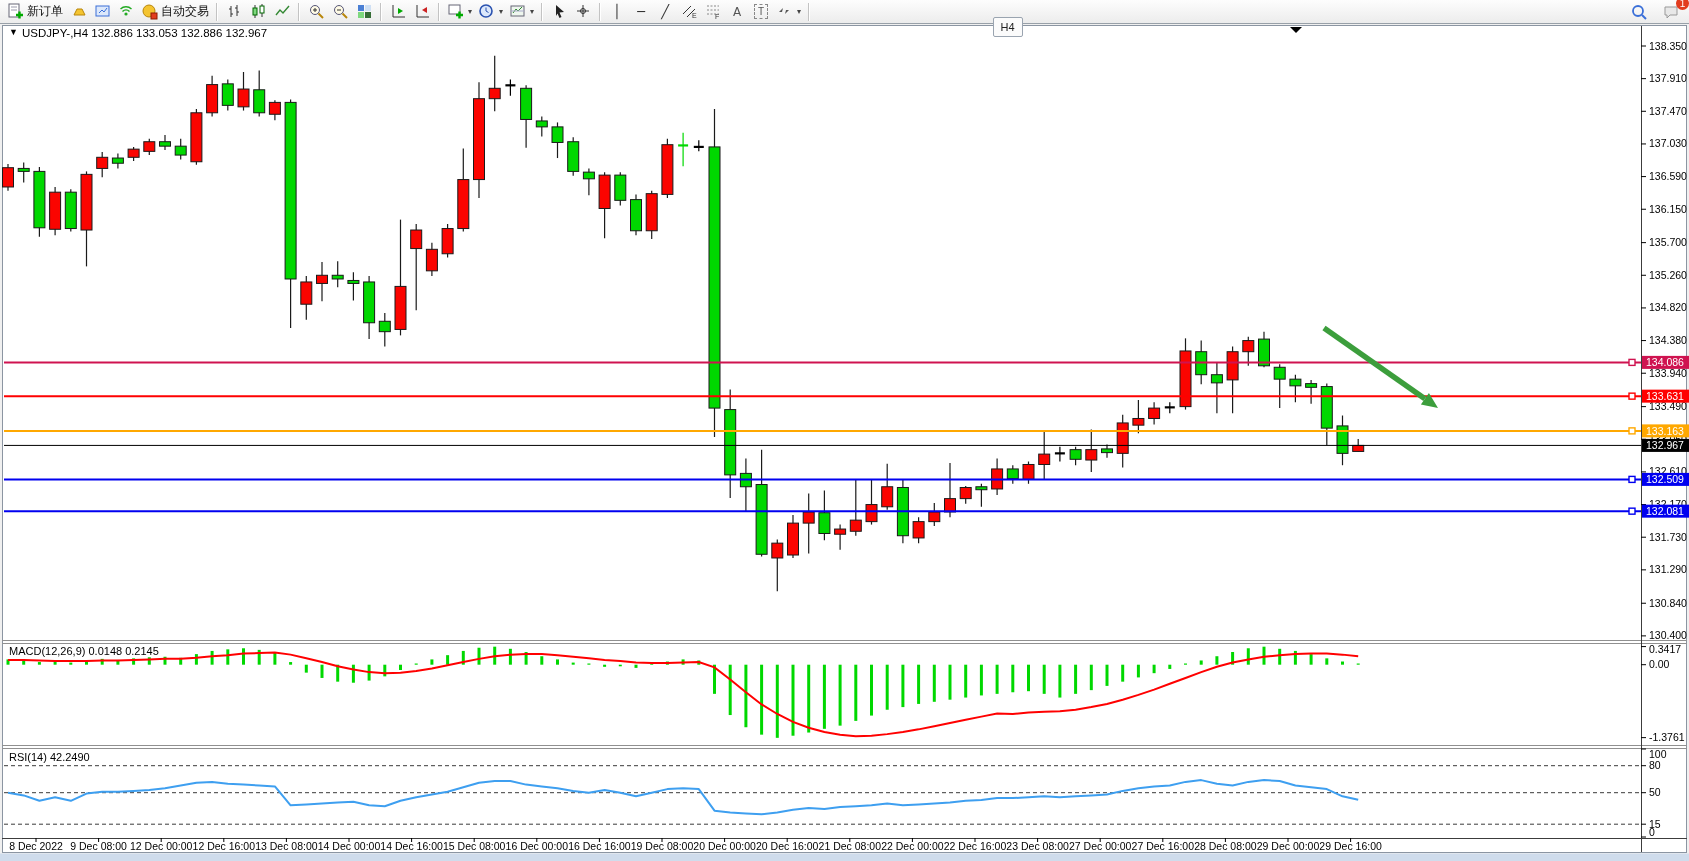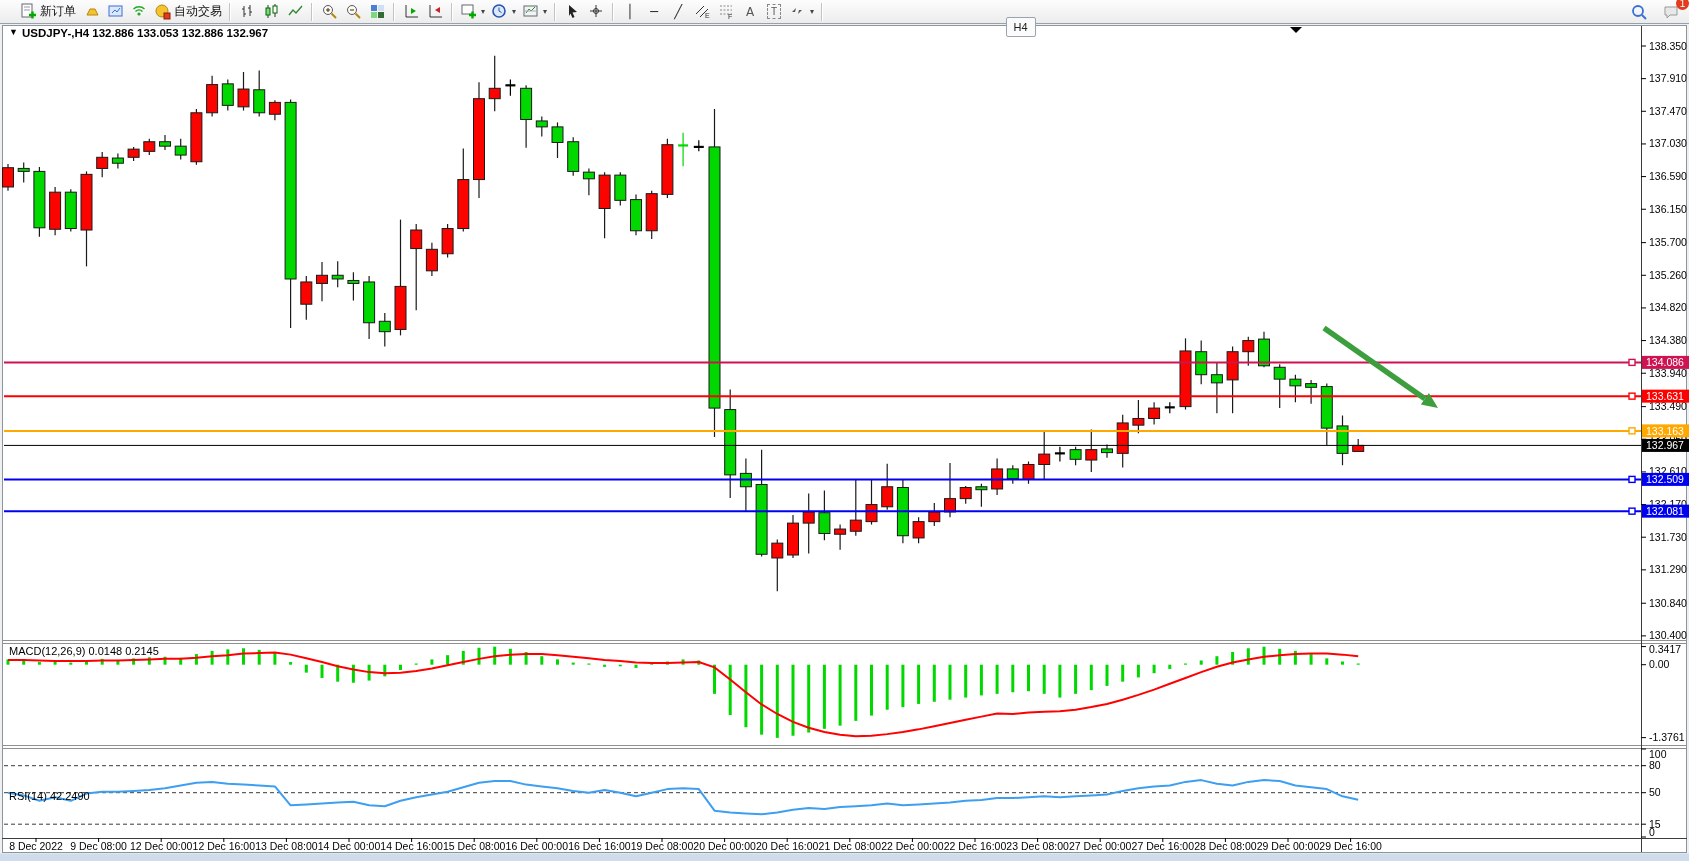--- a/index.html
+++ b/index.html
@@ -1,38 +1,38 @@
 <!DOCTYPE html>
 <html><head>
 <meta charset="utf-8">
 <style>
   html,body{margin:0;padding:0;background:#f0f0f0;font-family:"Liberation Sans",sans-serif;}
   #stage{position:relative;width:1689px;height:861px;overflow:hidden;background:#f0f0f0;}
   
   #toolbar{position:absolute;top:0;left:0;width:1689px;height:24px;z-index:3;
     display:flex;align-items:center;background:linear-gradient(#fdfdfd,#ececec);
-    border-bottom:1px solid #98a0a8;box-sizing:border-box;padding-left:17px;}
+    border-bottom:1px solid #98a0a8;box-sizing:border-box;padding-left:4px;}
   .tb-btn{height:22px;min-width:24px;display:flex;align-items:center;justify-content:center;
     gap:3px;padding:0 2px;box-sizing:border-box;border:1px solid transparent;border-radius:2px;cursor:default;}
   .tb-btn span.cn{font-size:12px;color:#111;white-space:nowrap;}
   .tb-sep{width:0;height:18px;border-left:1px solid #c3c3c3;border-right:1px solid #fff;margin:0 4px;}
   .glyph{font-family:"DejaVu Sans",sans-serif;font-size:13px;color:#333;line-height:1;}
   .caret{font-size:8px;color:#444;margin-left:1px;}
   .tf-btn{font-size:11px;color:#222;padding:3px 7px;margin:0 1px;border:1px solid transparent;border-radius:2px;}
   .tf-btn.active{background:#fbfbfb;border:1px solid #9aa4b0;margin-top:31px;}
   #tb-right{margin-left:auto;display:flex;align-items:center;margin-right:6px;gap:8px;}
   .badge{position:absolute;top:-5px;right:-7px;background:#e23c1e;color:#fff;font-size:10px;
     border-radius:50%;width:13px;height:13px;display:flex;align-items:center;justify-content:center;}
   
   svg#chart{position:absolute;top:0;left:0;z-index:1;}
   .ovl{position:absolute;z-index:2;color:#000;white-space:nowrap;}
-  #chart-title{left:22px;top:27px;font-size:11.5px;font-weight:700;}
+  #chart-title{left:22px;top:27px;font-size:11.5px;font-weight:400;}
   #title-caret{left:9px;top:27px;font-size:9px;}
   #macd-label{left:9px;top:645px;font-size:11px;}
-  #rsi-label{left:9px;top:790px;font-size:11px;}
+  #rsi-label{left:9px;top:751px;font-size:11px;}
 </style>
 </head>
 <body>
 
 <div id="stage">
 
   <div id="toolbar">
     <div class="tb-btn">
       <svg width="17" height="17">
         <rect x="2" y="1" width="10" height="13" fill="#fff" stroke="#667"></rect>

